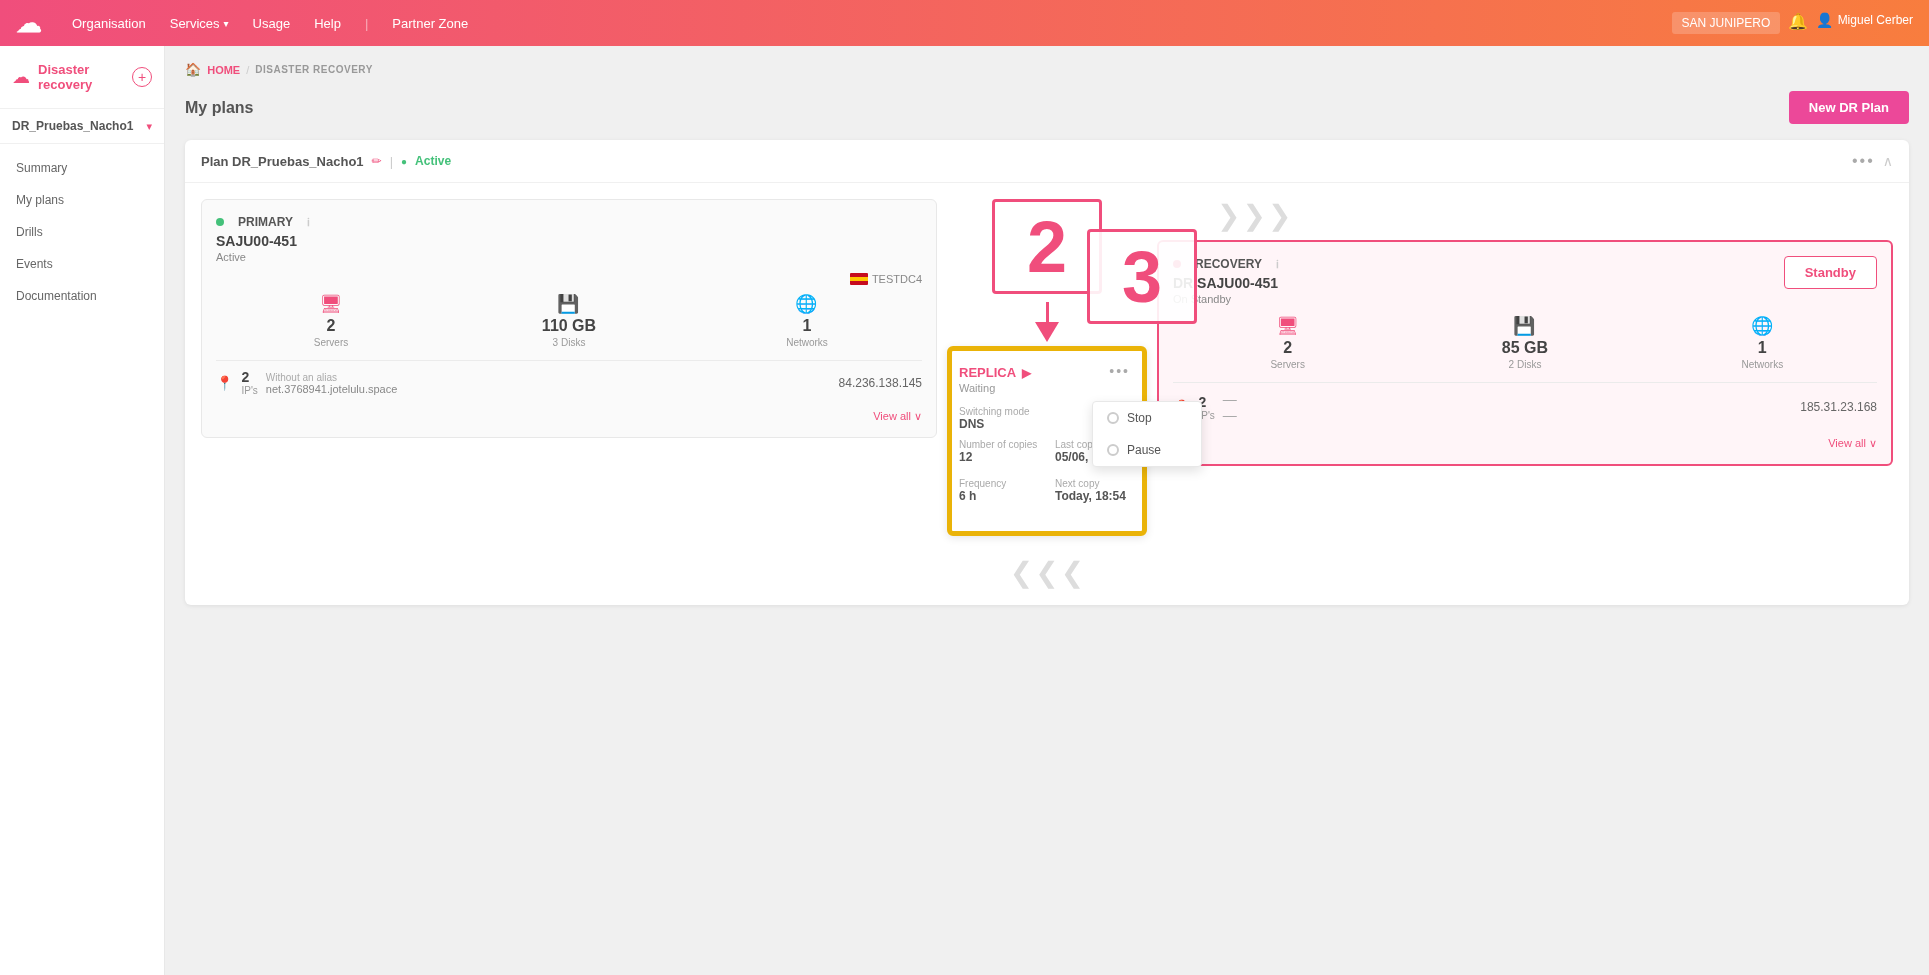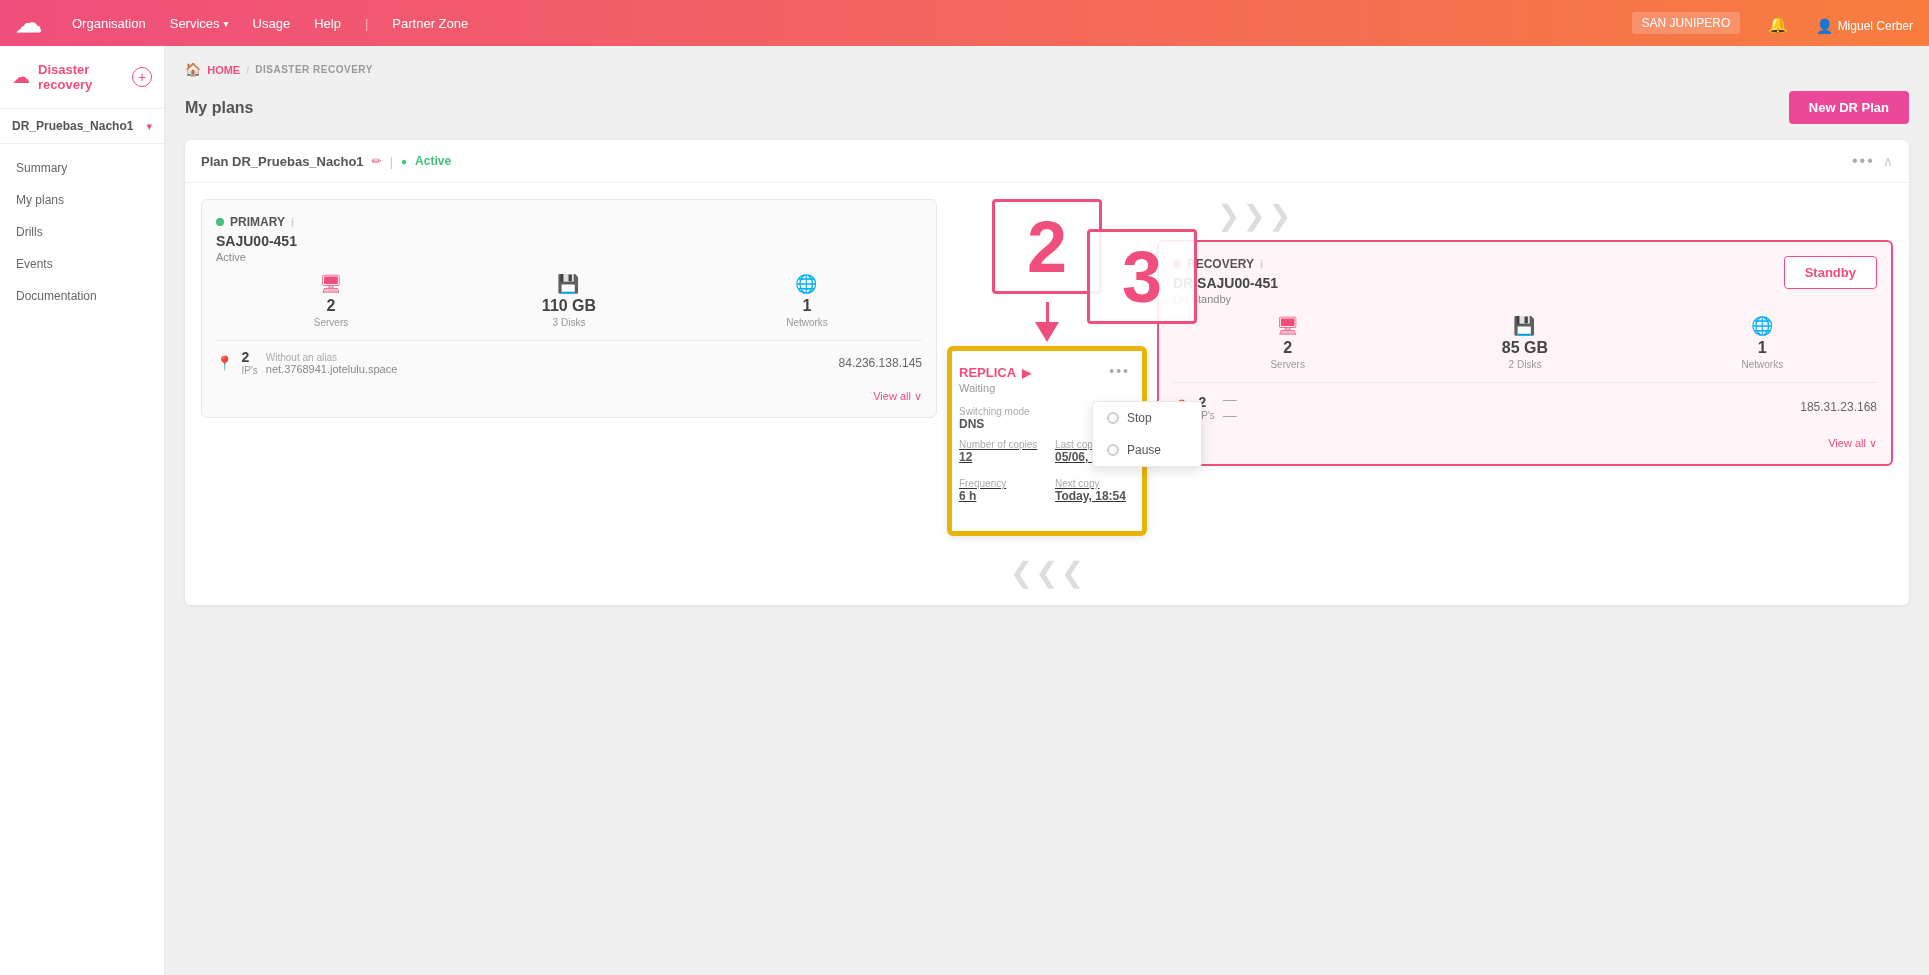--- a/index.html
+++ b/index.html
@@ -28,22 +28,22 @@
     .top-nav .nav-links a {
       color: white;
       text-decoration: none;
       font-size: 13px;
       display: flex;
       align-items: center;
       gap: 4px;
     }
     .top-nav .nav-right {
       display: flex;
-      align-items: flex-end;
-      gap: 28px;
+      align-items: flex-start;
+      gap: 8px;
     }
     .top-nav .nav-right .location-selector {
       background: rgba(255,255,255,0.2);
       color: white;
       border: none;
       padding: 4px 10px;
       border-radius: 3px;
       font-size: 12px;
       cursor: pointer;
     }
@@ -214,21 +214,21 @@
     .dr-box.recovery-box {
       border: 2px solid #f04e7c;
       background: #fff5f8;
     }
     .dr-box-title {
       font-size: 12px;
       font-weight: 700;
       color: #555;
       display: flex;
       align-items: center;
-      gap: 6px;
+      gap: 14px;
       margin-bottom: 4px;
     }
     .dr-box-title .dot { width: 8px; height: 8px; border-radius: 50%; background: #44c17a; flex-shrink: 0; }
     .dr-box-title .dot-primary { background: #44c17a; }
     .dr-box-title .dot-recovery { background: #f04e7c; }
     .dr-box-title .info-icon { color: #ccc; font-size: 11px; cursor: pointer; }
     .dr-box-server { font-size: 14px; font-weight: 700; color: #444; margin-bottom: 2px; }
     .dr-box-status { font-size: 11px; color: #888; margin-bottom: 10px; }
     .dr-box-status.on-standby { color: #888; }
     .flag-row {
@@ -300,21 +300,20 @@
     .replica-more { color: #aaa; cursor: pointer; font-size: 14px; letter-spacing: 2px; position: absolute; top: 12px; right: 12px; }
     .replica-status { font-size: 11px; color: #999; margin-bottom: 12px; }
     .replica-row { margin-bottom: 8px; }
     .replica-row-label { font-size: 10px; color: #aaa; }
     .replica-row-value { font-size: 12px; color: #555; font-weight: 600; }
     .replica-two-col {
       display: grid;
       grid-template-columns: 1fr 1fr;
       gap: 16px;
       margin-bottom: 6px;
-      text-decoration: underline;
     }
 
     
     .context-menu {
       position: absolute;
       top: 50px;
       right: -60px;
       background: white;
       border: 1px solid #e8e8e8;
       border-radius: 4px;
@@ -445,20 +444,24 @@
       <div class="plan-grid">
 
         <div class="dr-box">
           <div class="dr-box-title">
             <span class="dot dot-primary"></span>
             <span>PRIMARY</span>
             <span class="info-icon">ℹ</span>
           </div>
           <div class="dr-box-server">SAJU00-451</div>
           <div class="dr-box-status">Active</div>
+          <div class="flag-row">
+            <span class="flag-es"></span>
+            <span>TESTDC4</span>
+          </div>
           <div class="stats-grid">
             <div class="stat-item">
               <span class="stat-icon">🖥</span>
               <span class="stat-value">2</span>
               <span class="stat-label">Servers</span>
             </div>
             <div class="stat-item">
               <span class="stat-icon">💾</span>
               <span class="stat-value">110 GB</span>
               <span class="stat-label">3 Disks</span>

